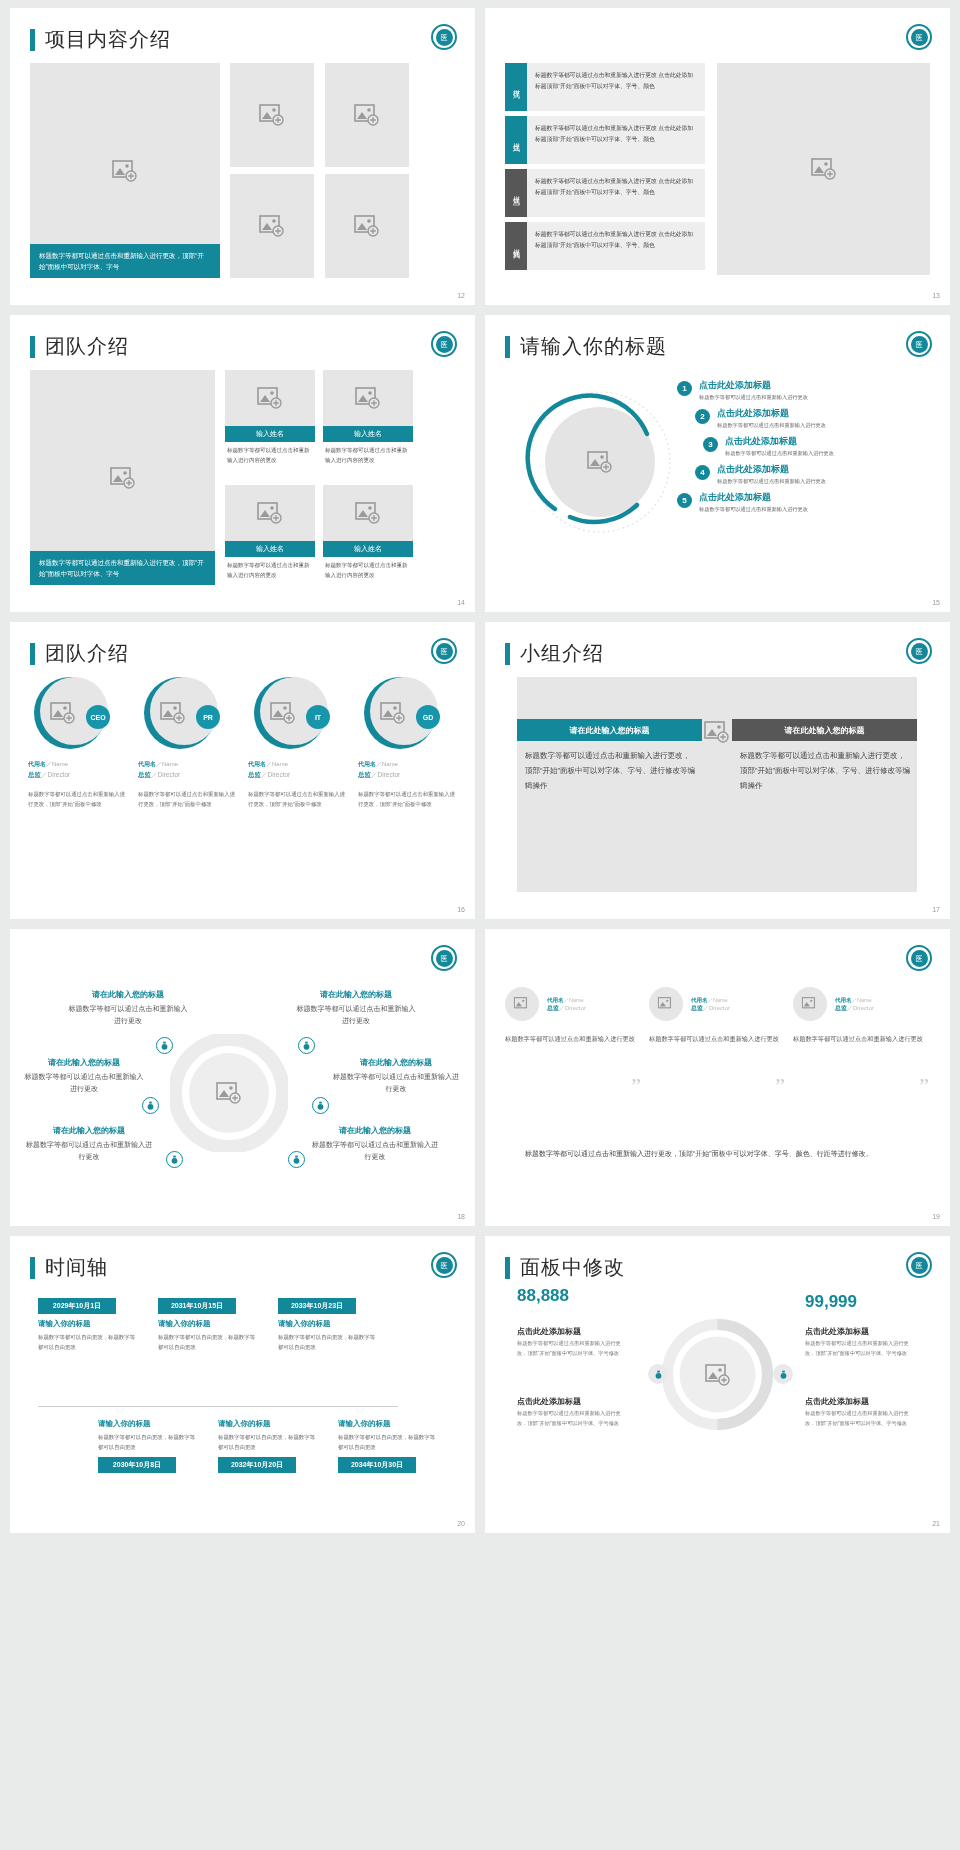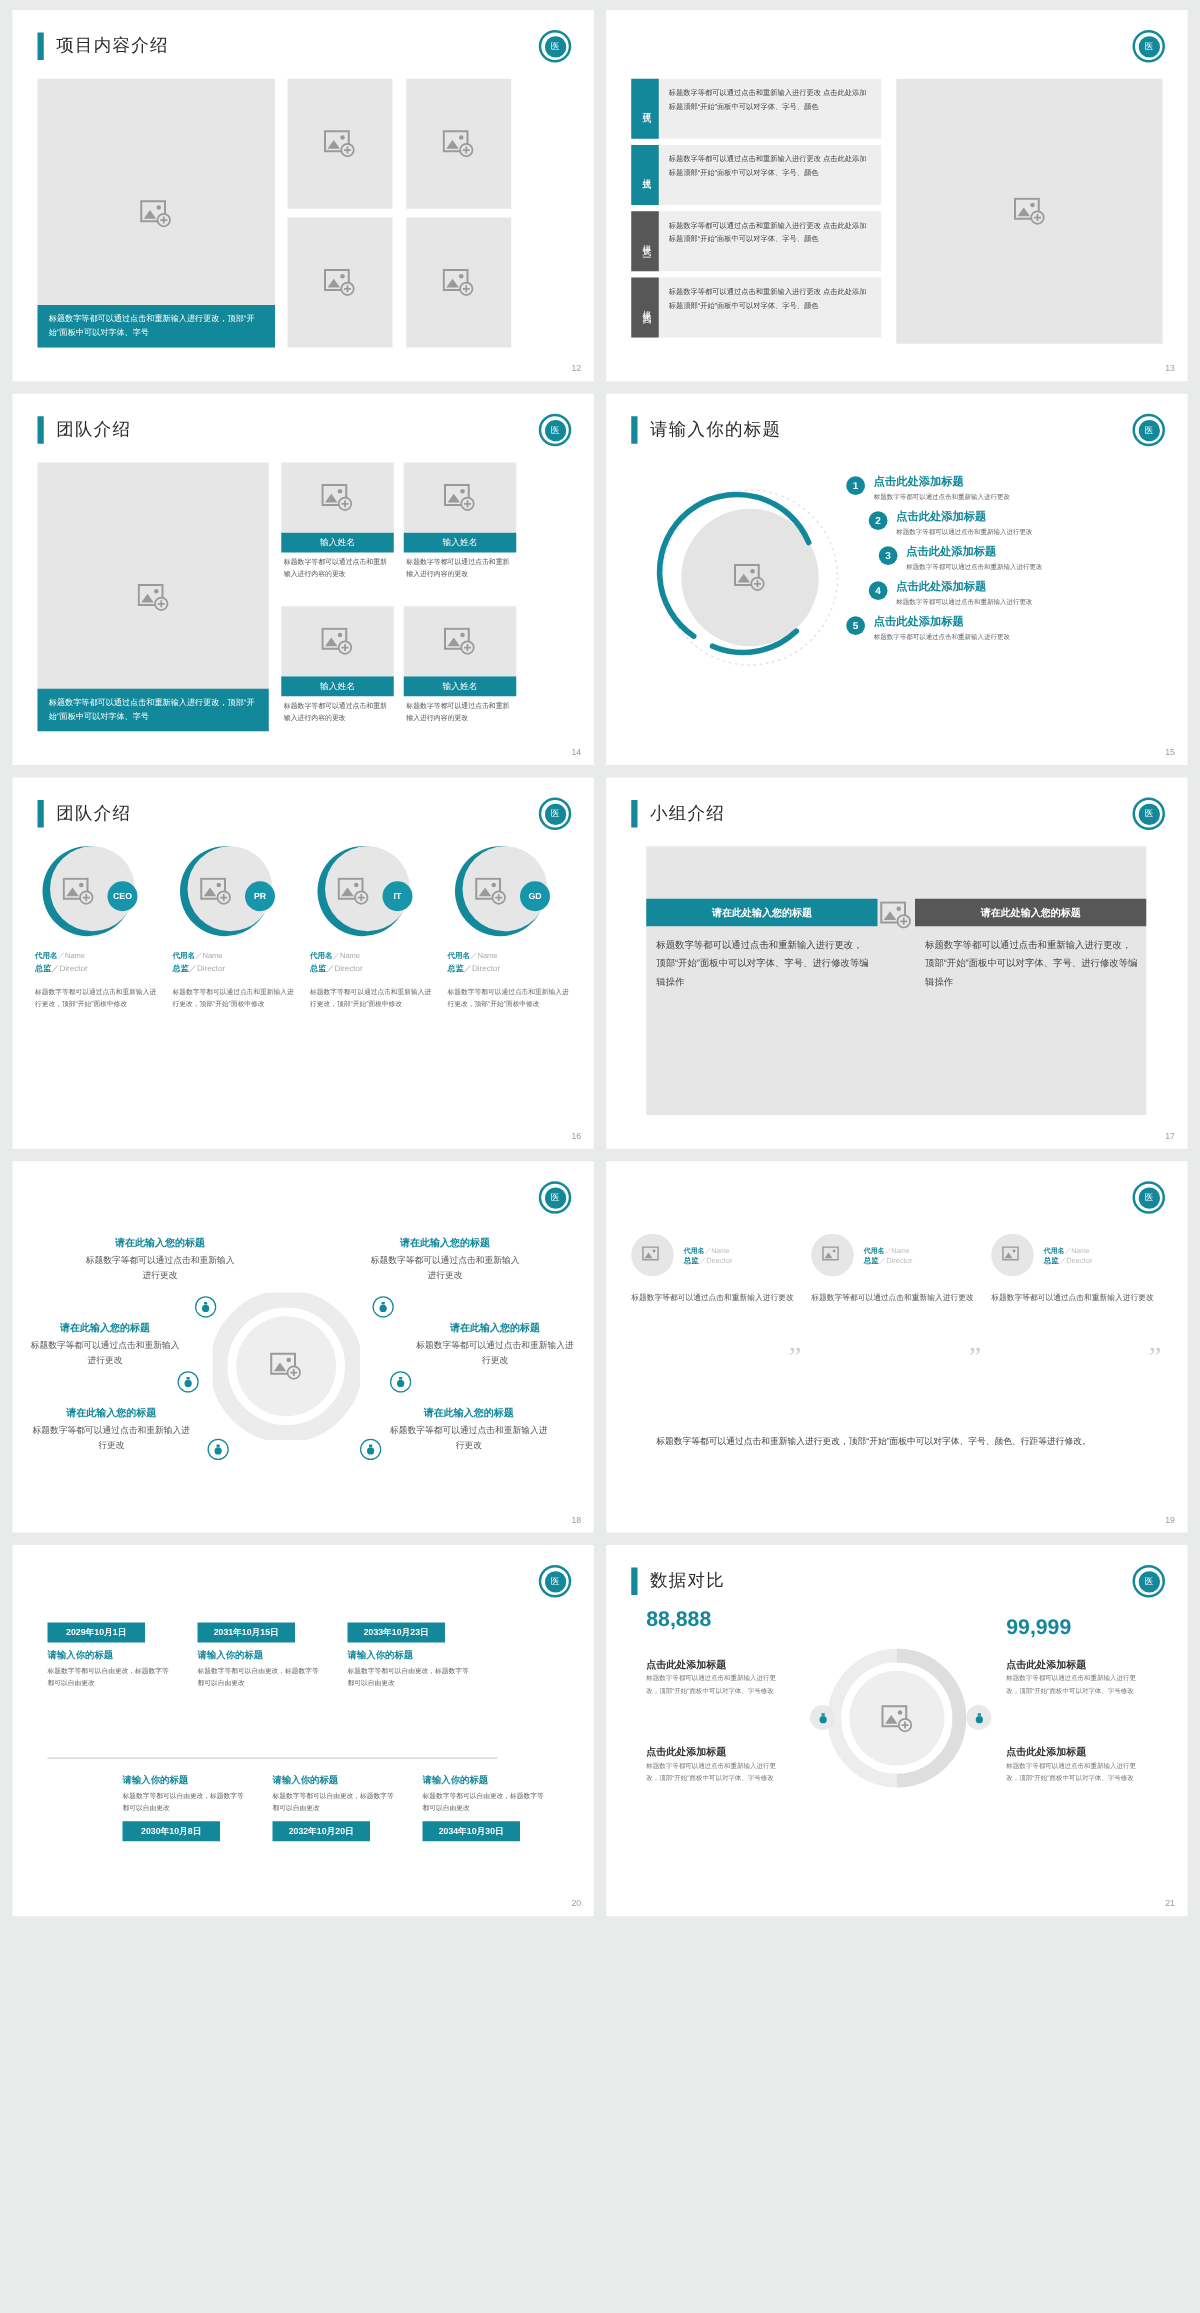--- a/index.html
+++ b/index.html
@@ -15,21 +15,21 @@
     background: #ffffff;
     position: relative;
     overflow: hidden;
   }
   .slide-num {
     position: absolute; right: 10px; bottom: 6px;
     font-size: 7px; color: #9b9b9b;
   }
   .title-row { display: flex; align-items: center; padding: 18px 0 0 20px; }
   .title-bar { width: 5px; height: 22px; background: #13889b; margin-right: 10px; }
-  .slide-title { font-size: 14px; color: #2b2b2b; letter-spacing: 1px; }
+  .slide-title { font-size: 20px; color: #2b2b2b; letter-spacing: 1px; }
   .logo {
     position: absolute; right: 18px; top: 16px;
     width: 26px; height: 26px; border-radius: 50%;
     background: #fff; border: 2px solid #13889b;
     display: flex; align-items: center; justify-content: center;
   }
   .logo .inner {
     width: 17px; height: 17px; border-radius: 50%;
     background: #13889b; color: #fff; font-size: 7px;
     display: flex; align-items: center; justify-content: center;
@@ -680,20 +680,24 @@
         </div>
         <div class="s19-body">标题数字等都可以通过点击和重新输入进行更改</div>
         <div class="s19-quote" style="right:0;top:86px">”</div>
       </div>
     </div>
     <div class="s19-foot">标题数字等都可以通过点击和重新输入进行更改，顶部“开始”面板中可以对字体、字号、颜色、行距等进行修改。</div>
     <div class="slide-num">19</div>
   </div>
 
   <div class="slide">
+    <div class="title-row">
+      <div class="title-bar"></div>
+      <div class="slide-title">时间轴</div>
+    </div>
     <div class="logo">
         <div class="inner">医</div>
       </div>
 
     <div class="s20-axis"></div>
 
     <div class="s20-card" style="left:28px;top:62px">
       <div class="s20-date">2029年10月1日</div>
       <div class="s20-h">请输入你的标题</div>
       <div class="s20-p">标题数字等都可以自由更改，标题数字等都可以自由更改</div>
@@ -723,21 +727,21 @@
       <div class="s20-h">请输入你的标题</div>
       <div class="s20-p">标题数字等都可以自由更改，标题数字等都可以自由更改</div>
       <div class="s20-date" style="margin-top:5px">2034年10月30日</div>
     </div>
     <div class="slide-num">20</div>
   </div>
 
   <div class="slide">
     <div class="title-row">
       <div class="title-bar"></div>
-      <div class="slide-title">数据对比</div>
+      <div class="slide-title">面板中修改</div>
     </div>
     <div class="logo">
         <div class="inner">医</div>
       </div>
 
     <div class="s21-ring">
       <svg viewBox="0 0 113 113" style="width:100%;height:100%;display:block">
         <circle cx="56.5" cy="56.5" r="50" fill="none" stroke="#ededed" stroke-width="11"></circle>
         <circle cx="56.5" cy="56.5" r="38" fill="#eeeeee"></circle>
         <path d="M 56.5 6.5 A 50 50 0 0 1 56.5 106.5" fill="none" stroke="#dedede" stroke-width="11"></path>

